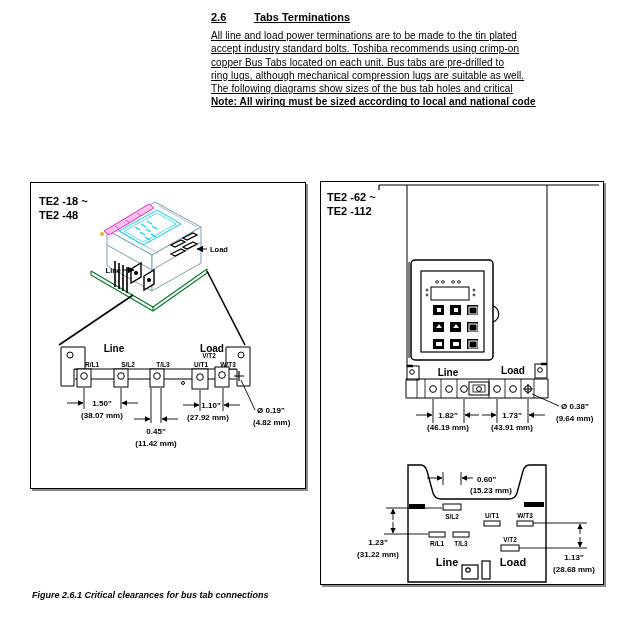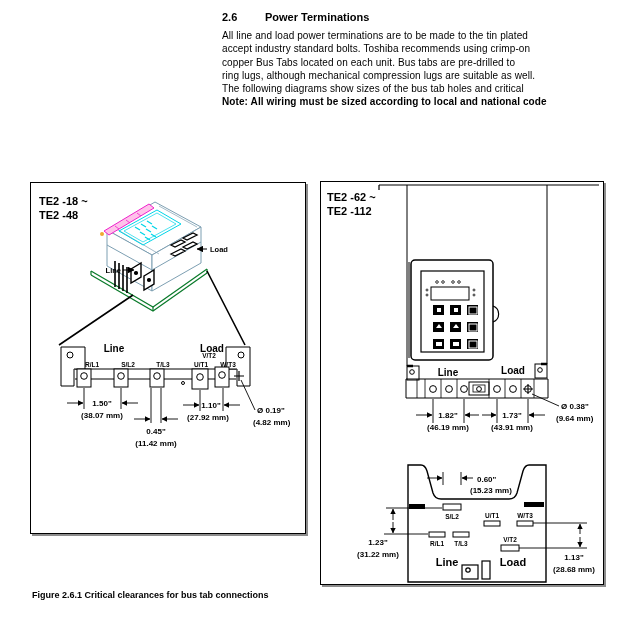--- a/index.html
+++ b/index.html
@@ -1,49 +1,49 @@
 <!DOCTYPE html>
 <html><head>
 <meta charset="utf-8">
 <style>
   * { margin:0; padding:0; box-sizing:border-box; }
   html,body { background:#ffffff; }
   body { width:640px; height:625px; overflow:hidden; }
   .page { position:relative; width:640px; height:625px; background:#fff;
           font-family:"Liberation Sans", sans-serif; color:#000; }
-  .intro { position:absolute; left:222px; top:10px; width:402px; }
+  .intro { position:absolute; left:211px; top:10px; width:402px;text-decoration:underline; }
   .heading { display:flex; font-weight:bold; font-size:11px; line-height:14px; }
   .heading .num { width:43px; }
   .bodytext { margin-top:5px; }
   .bline { font-size:10px; line-height:13.3px; white-space:nowrap; letter-spacing:0.1px; }
   .note { font-weight:bold; }
   .figbox { position:absolute; background:#fff; border:1px solid #000;
             box-shadow:2px 2px 0 0 #8c8c8c; }
-  .fig1 { left:30px; top:182px; width:276px; height:352px; }
+  .fig1 { left:30px; top:182px; width:276px; height:307px; }
   .fig2 { left:320px; top:181px; width:284px; height:404px; }
   .caption { position:absolute; font-size:9px; font-weight:bold; white-space:nowrap; }
-  .cap1 { left:32px; top:590px; }
+  .cap1 { left:32px; top:590px;font-style:italic; }
   .cap2 { left:330px; top:598px; }
   svg { display:block; }
   svg text { font-family:"Liberation Sans", sans-serif; fill:#000; }
   .t65 { font-size:6.5px; font-weight:bold; }
   .t75 { font-size:7.5px; font-weight:bold; }
   .t8  { font-size:8px;  font-weight:bold; }
   .t10 { font-size:10px; font-weight:bold; }
   .t11 { font-size:11px; font-weight:bold; }
 </style>
 </head>
 <body>
 
 <div class="page">
 
   <div class="intro">
     <div class="heading">
       <span class="num">2.6</span>
-      <span>Power Terminations</span>
+      <span>Tabs Terminations</span>
     </div>
     <div class="bodytext">
       <div class="bline">All line and load power terminations are to be made to the tin plated</div>
       <div class="bline">accept industry standard bolts. Toshiba recommends using crimp-on</div>
       <div class="bline">copper Bus Tabs located on each unit. Bus tabs are pre-drilled to</div>
       <div class="bline">ring lugs, although mechanical compression lugs are suitable as well.</div>
       <div class="bline">The following diagrams show sizes of the bus tab holes and critical</div>
     </div>
     <div class="note">
       <div class="bline">Note: All wiring must be sized according to local and national code</div>

